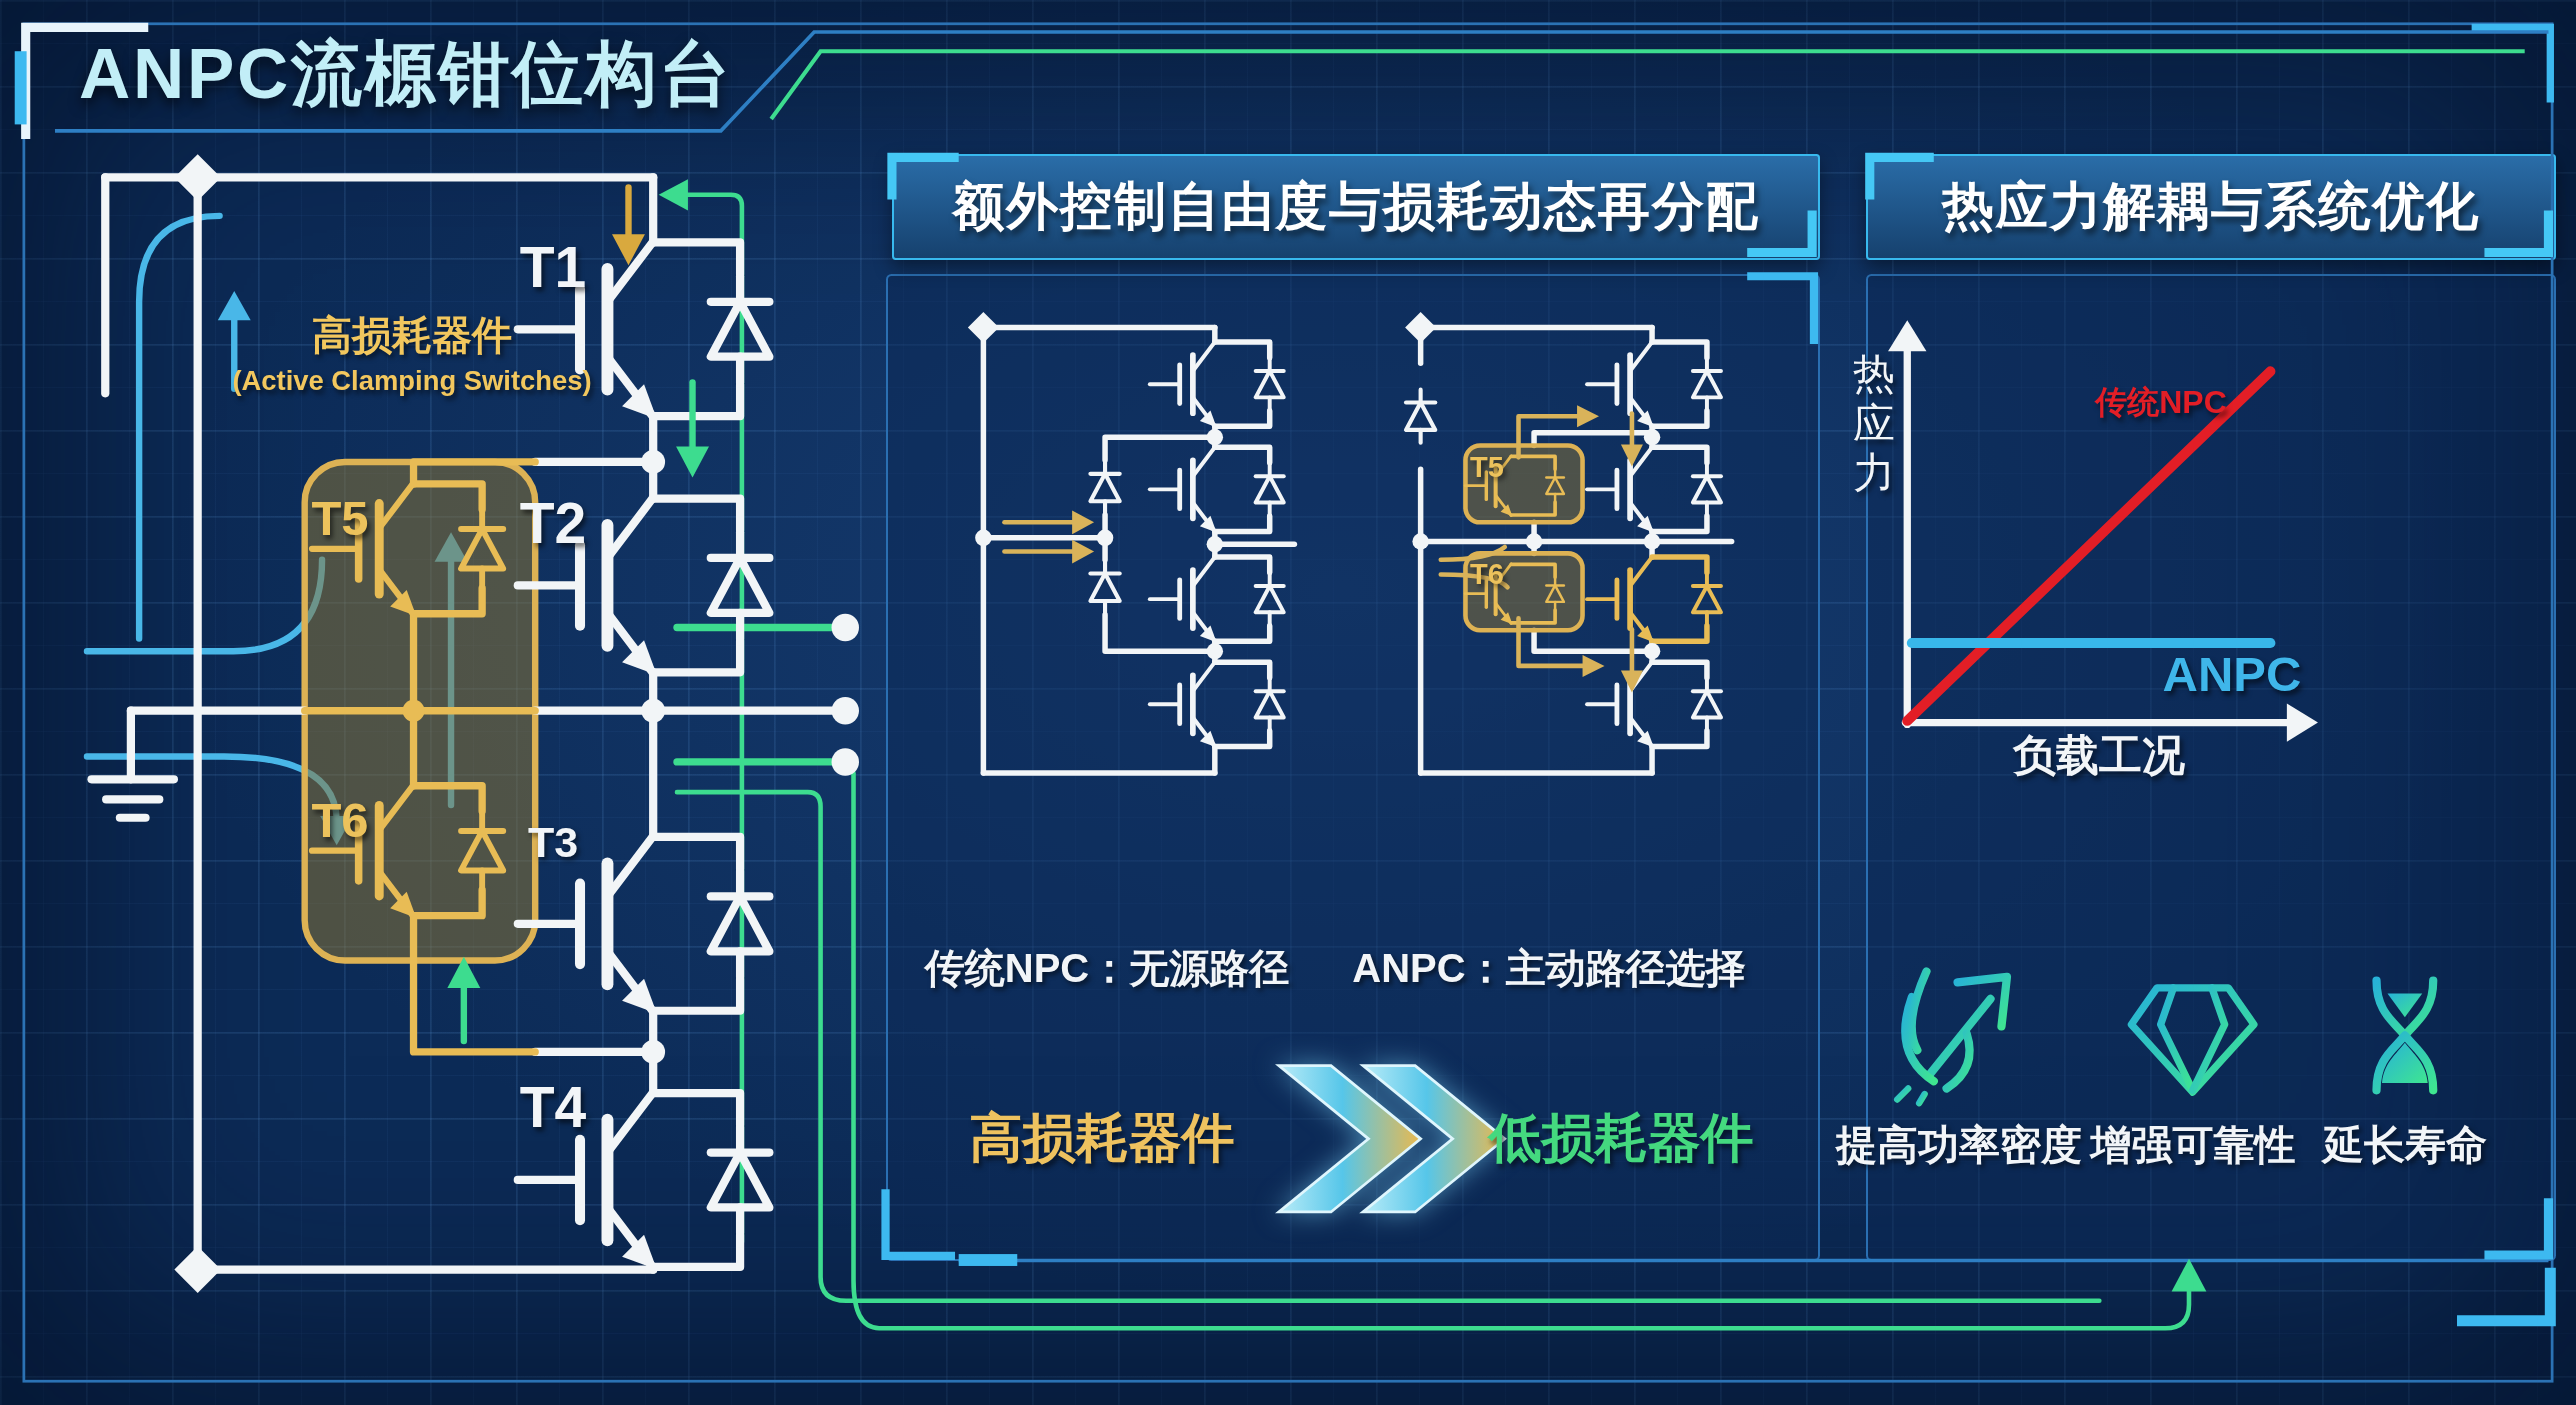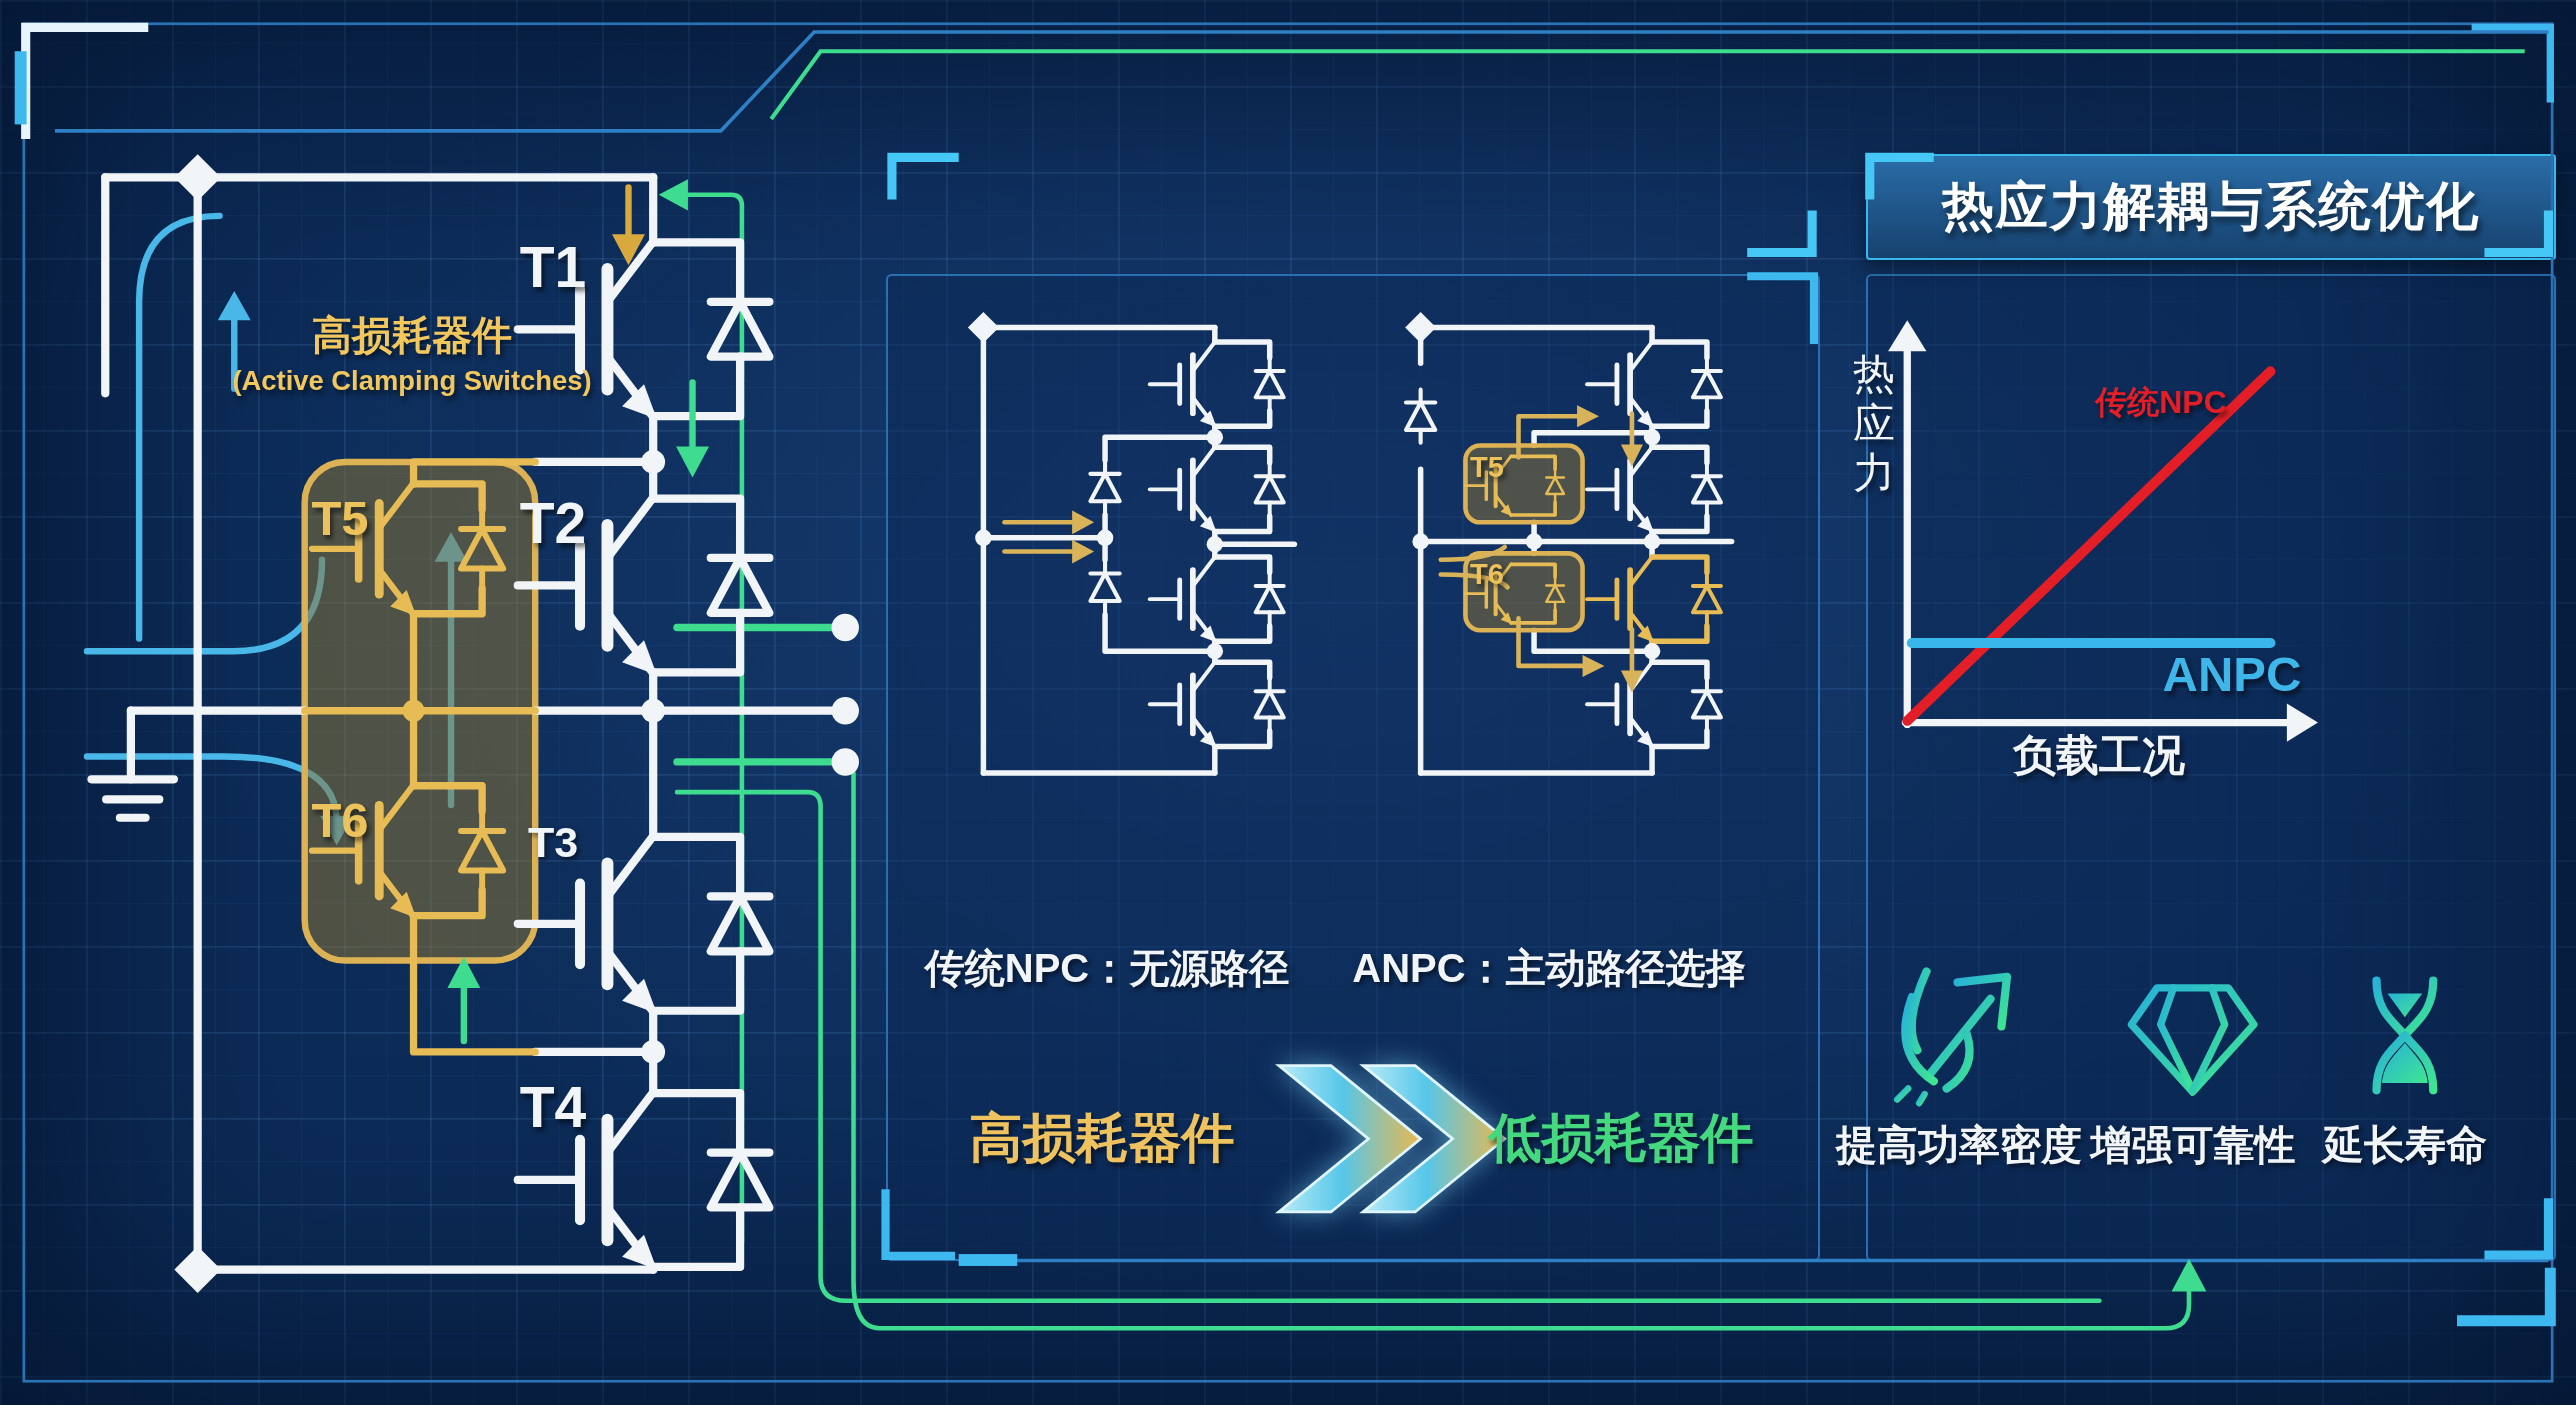--- a/index.html
+++ b/index.html
@@ -48,20 +48,21 @@
   svg{position:absolute;left:0;top:0;}
   .z1{z-index:1}.z2{z-index:2}.z3{z-index:3}
 </style>
 </head>
 <body>
 
 <div class="canvas">
 
   <div class="panel z1" style="left:886px;top:274px;width:930px;height:983px"></div>
   <div class="panel z1" style="left:1866px;top:274px;width:686px;height:983px"></div>
+  <div class="hdr z1" style="left:892px;top:154px;width:924px;height:102px">额外控制自由度与损耗动态再分配</div>
   <div class="hdr z1" style="left:1866px;top:154px;width:686px;height:102px">热应力解耦与系统优化</div>
 
   <svg class="z2" width="2576" height="1405" viewBox="0 0 2816 1536">
     <defs>
       <g id="igbt" fill="none" stroke="currentColor" stroke-width="9" stroke-linecap="round">
         <path d="M -148,0 H -80"></path>
         <path d="M -80,-44 V 44" stroke-width="11"></path>
         <path d="M -50,-66 V 66" stroke-width="13"></path>
         <path d="M 0,-96 L -50,-30"></path>
         <path d="M -50,30 L 0,96"></path>
@@ -365,20 +366,21 @@
         <path d="M 2588,1072 H 2670"></path>
           <path d="M 2588,1192 H 2670"></path>
         <path d="M 2598,1072 C 2598,1106 2616,1116 2629,1132 C 2642,1116 2660,1106 2660,1072"></path>
         <path d="M 2598,1192 C 2598,1158 2616,1148 2629,1132 C 2642,1148 2660,1158 2660,1192"></path>
         <path d="M 2610,1086 H 2648 L 2629,1112 Z" fill="url(#tg)" stroke="none"></path>
         <path d="M 2629,1140 C 2620,1152 2606,1162 2604,1184 H 2654 C 2652,1162 2638,1152 2629,1140 Z" fill="url(#tg)" stroke="none"></path>
       </g>
     </g>
   </svg>
 
+  <div class="title z3">ANPC流榞钳位构台</div>
 
   <div class="lbl z3" style="left:412px;top:335px;font-size:40px;color:#f2c75e">高损耗器件</div>
   <div class="lbl z3" style="left:412px;top:381px;font-size:27.4px;color:#f2c75e">(Active Clamping Switches)</div>
 
   <div class="lbl z3" style="left:553px;top:267px;font-size:57px">T1</div>
   <div class="lbl z3" style="left:553px;top:523px;font-size:57px">T2</div>
   <div class="lbl z3" style="left:553px;top:842px;font-size:43px">T3</div>
   <div class="lbl z3" style="left:553px;top:1107px;font-size:57px">T4</div>
   <div class="lbl z3" style="left:340px;top:518px;font-size:49px;color:#ecc25c">T5</div>
   <div class="lbl z3" style="left:340px;top:820px;font-size:49px;color:#ecc25c">T6</div>

